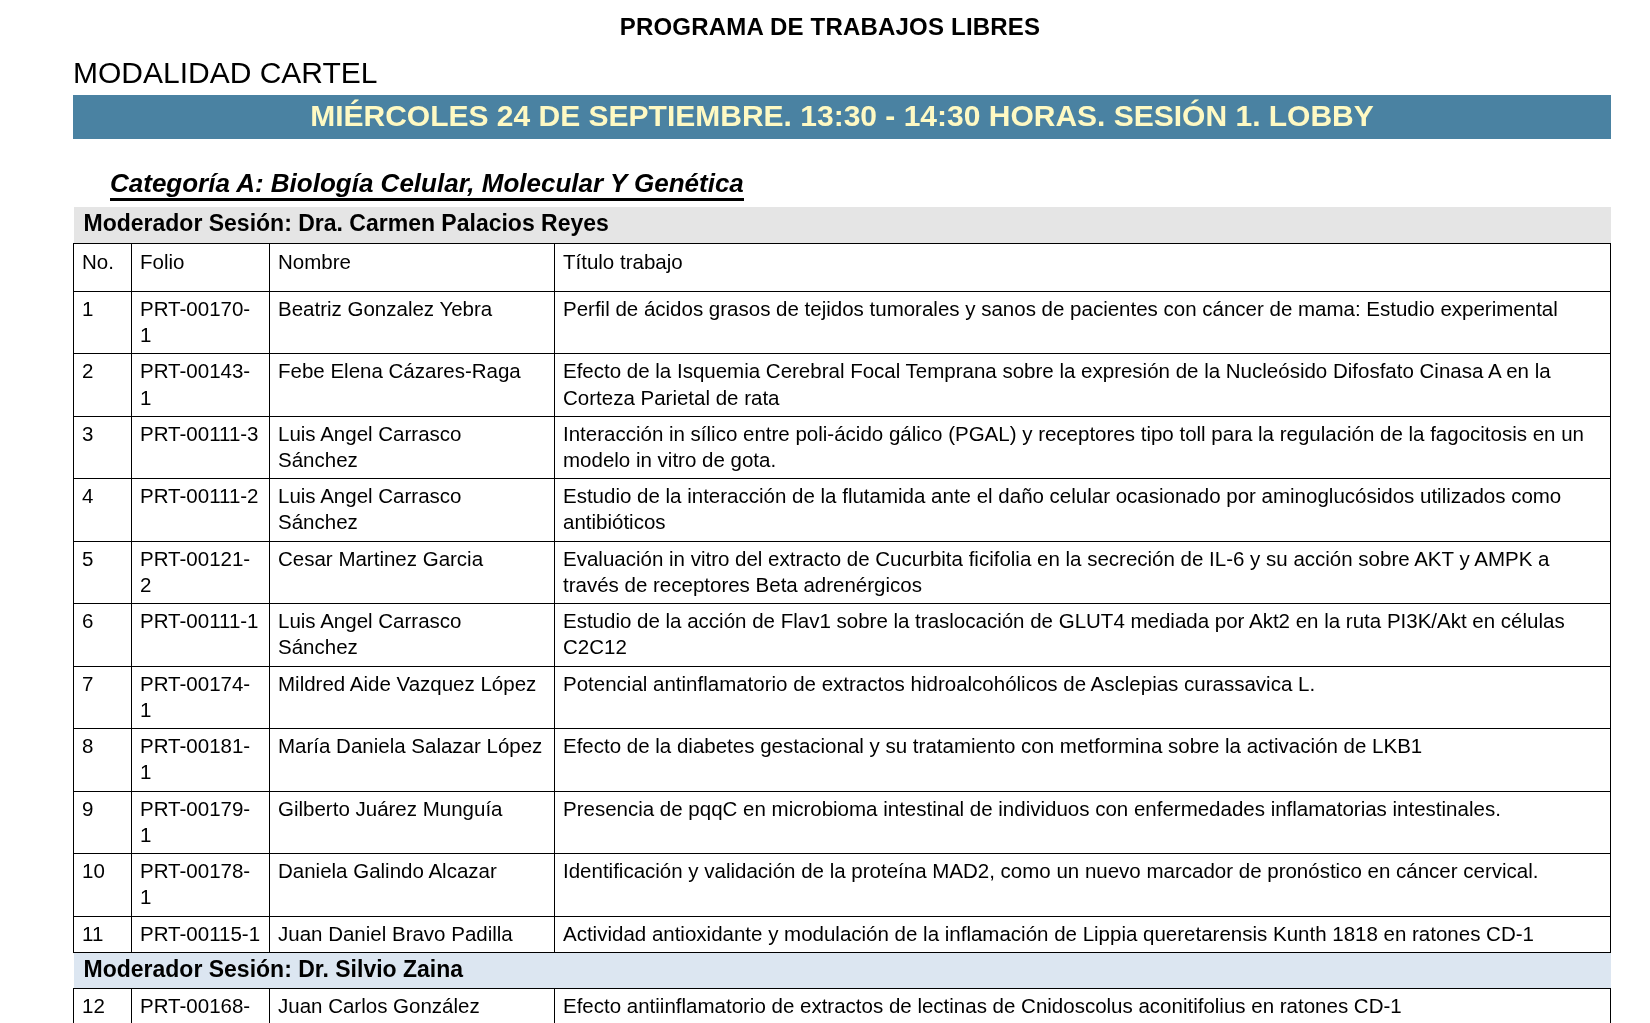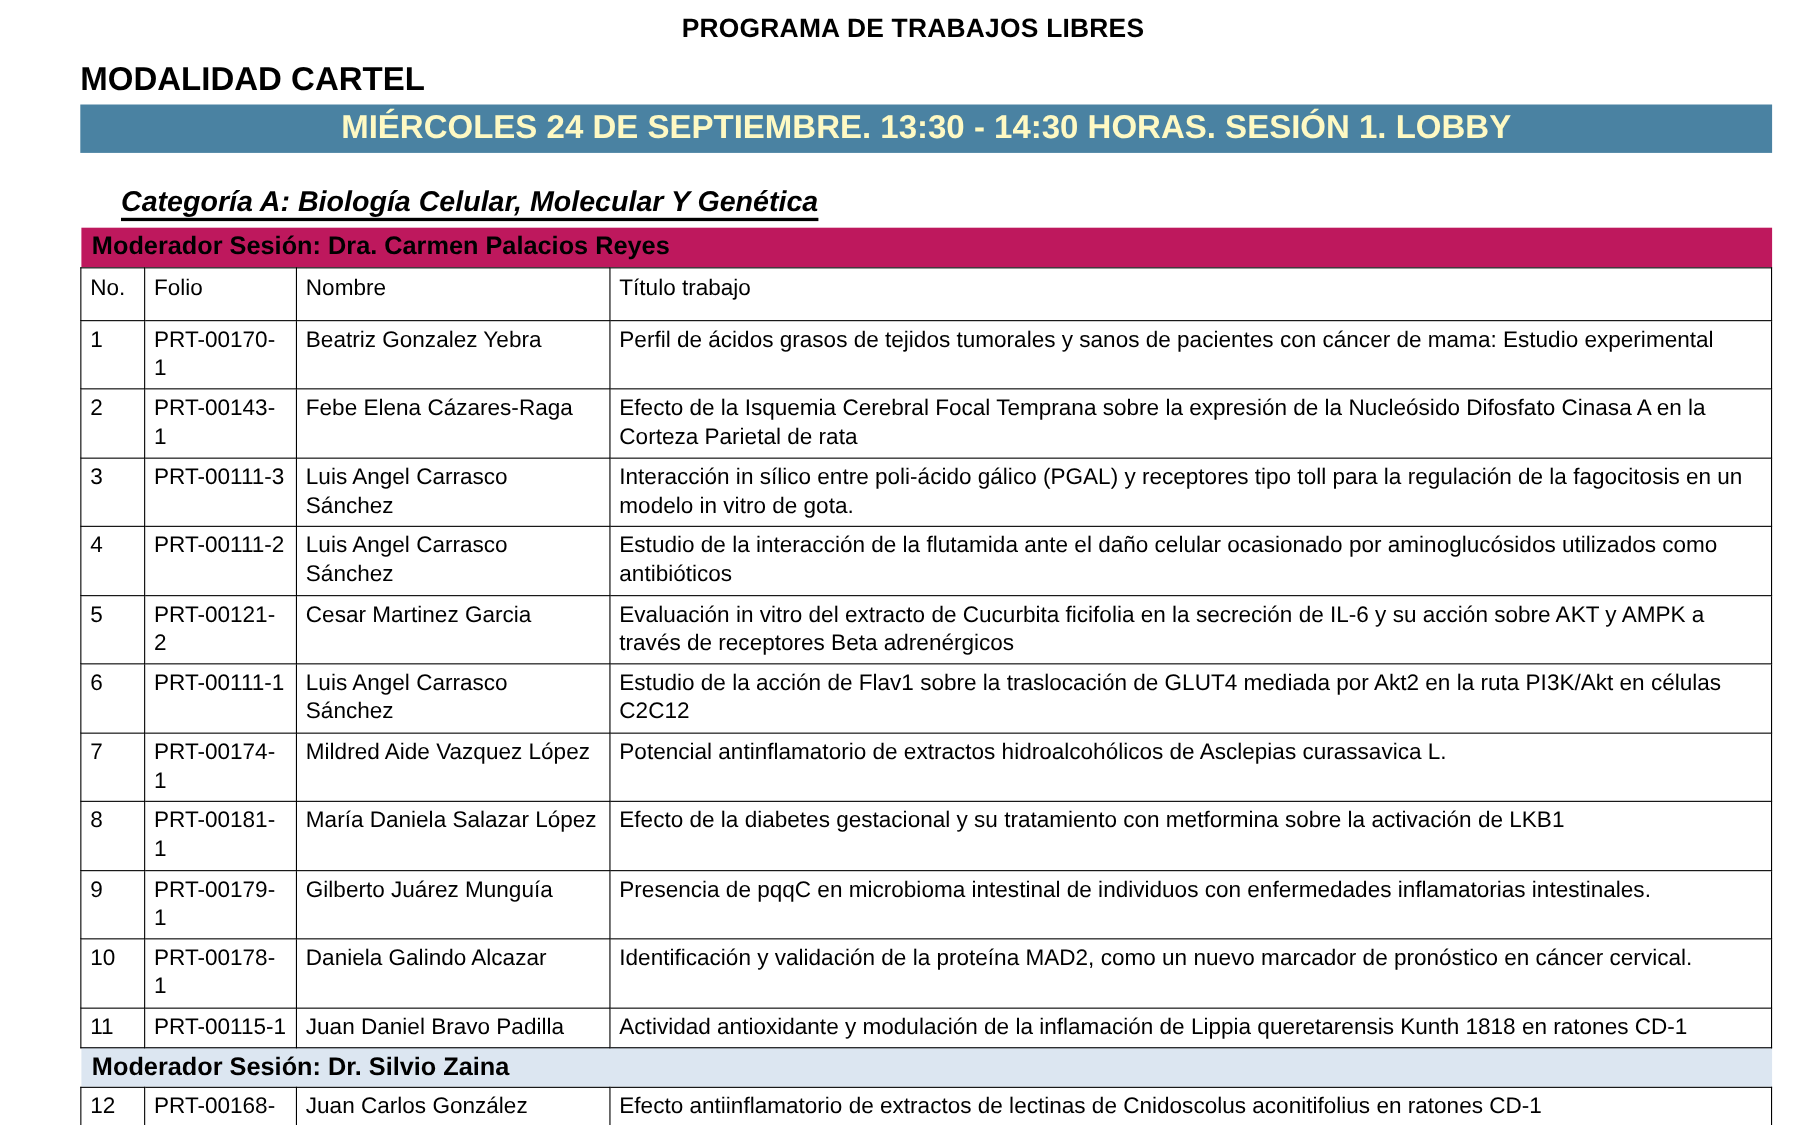--- a/index.html
+++ b/index.html
@@ -26,21 +26,21 @@
     text-align: center;
     font-size: 24px;
     font-weight: bold;
     letter-spacing: 0.2px;
     margin: 14px 0 0 0;
     padding: 0 0 0 10px;
     line-height: 1.1;
   }
   .modality {
     font-size: 30px;
-    font-weight: bold;
+    font-weight: normal;
     margin: 16px 0 0 0;
     padding-left: 73px;
     line-height: 1.1;
   }
   .date-banner {
     margin: 6px 0 0 0;
     width: 1538px;
     margin-left: 73px;
     background: #4a82a2;
     color: #ffffff;
@@ -118,21 +118,21 @@
 
   <table class="program">
     <colgroup>
       <col style="width:58px">
       <col style="width:138px">
       <col style="width:285px">
       <col>
     </colgroup>
     <tbody>
         <tr class="moderator">
-          <td colspan="4" style="background: #be185d;">Moderador Sesión: Dra. Carmen Palacios Reyes</td>
+          <td colspan="4" style="background: #e5e5e5;">Moderador Sesión: Dra. Carmen Palacios Reyes</td>
         </tr>
         <tr class="head-row">
           <td class="c-no">No.</td>
           <td class="c-folio">Folio</td>
           <td class="c-name">Nombre</td>
           <td class="c-title">Título trabajo</td>
         </tr>
         <tr>
           <td class="c-no">1</td>
           <td class="c-folio">PRT-00170-1</td>

